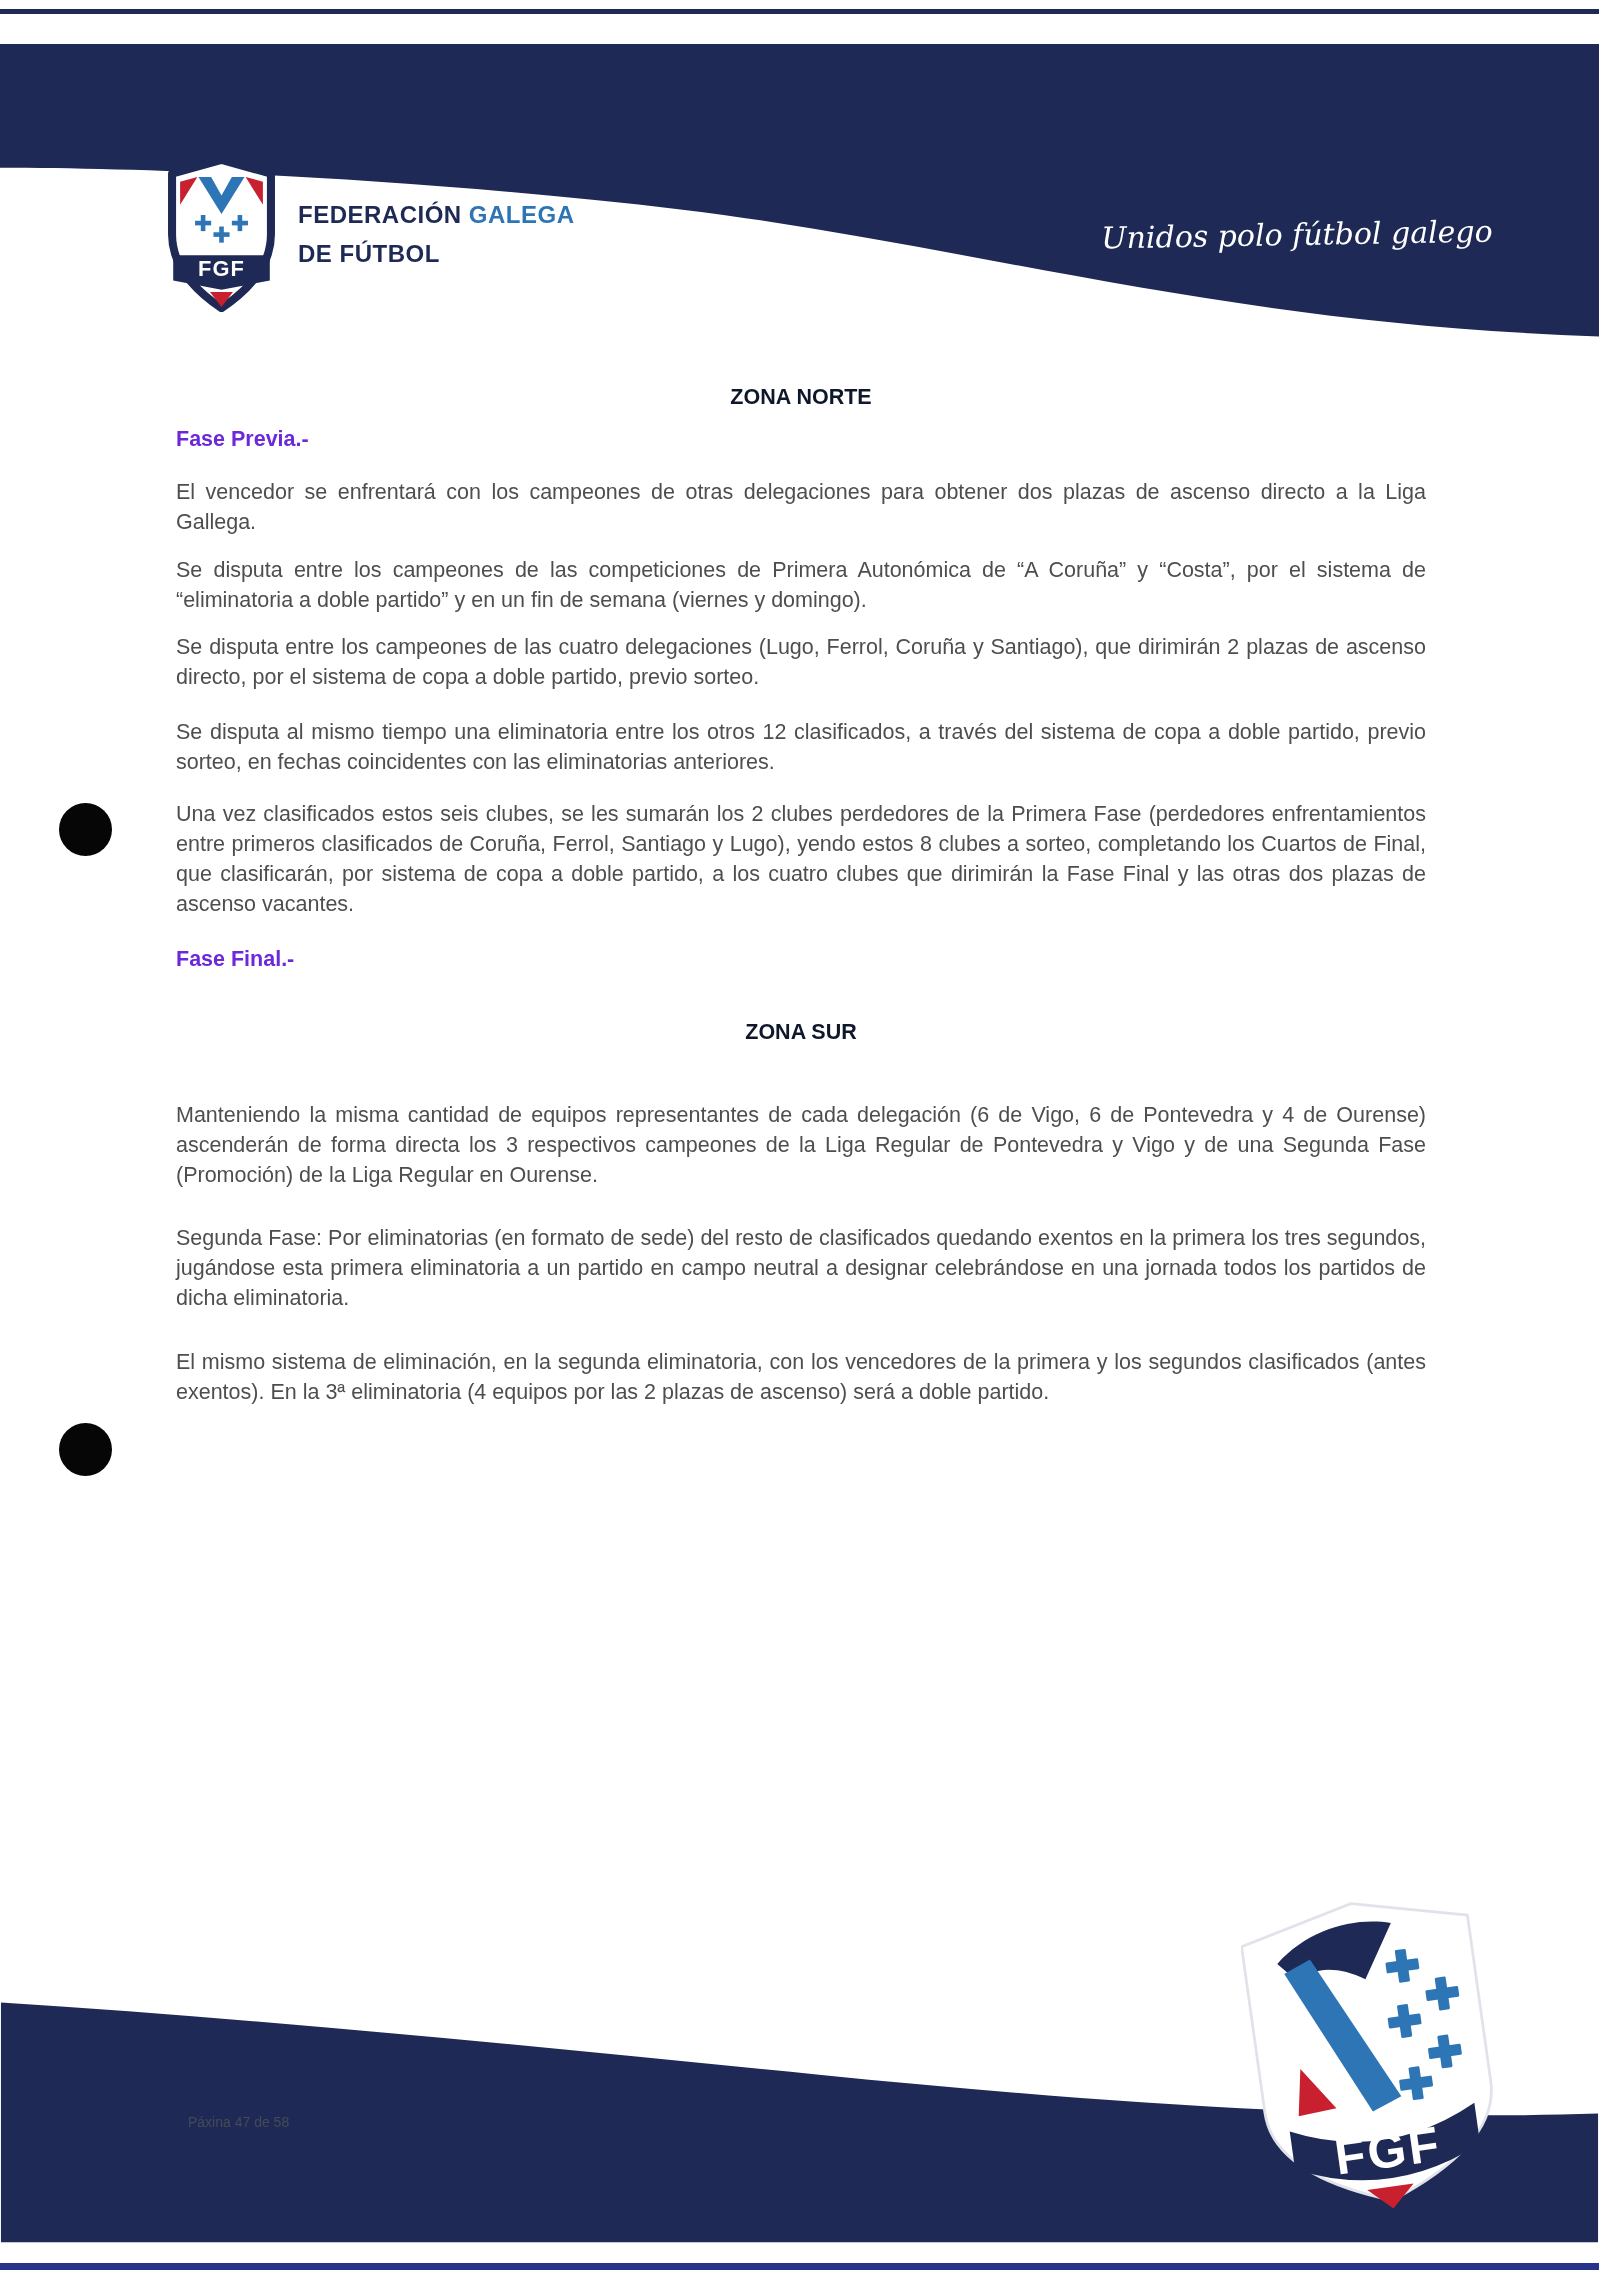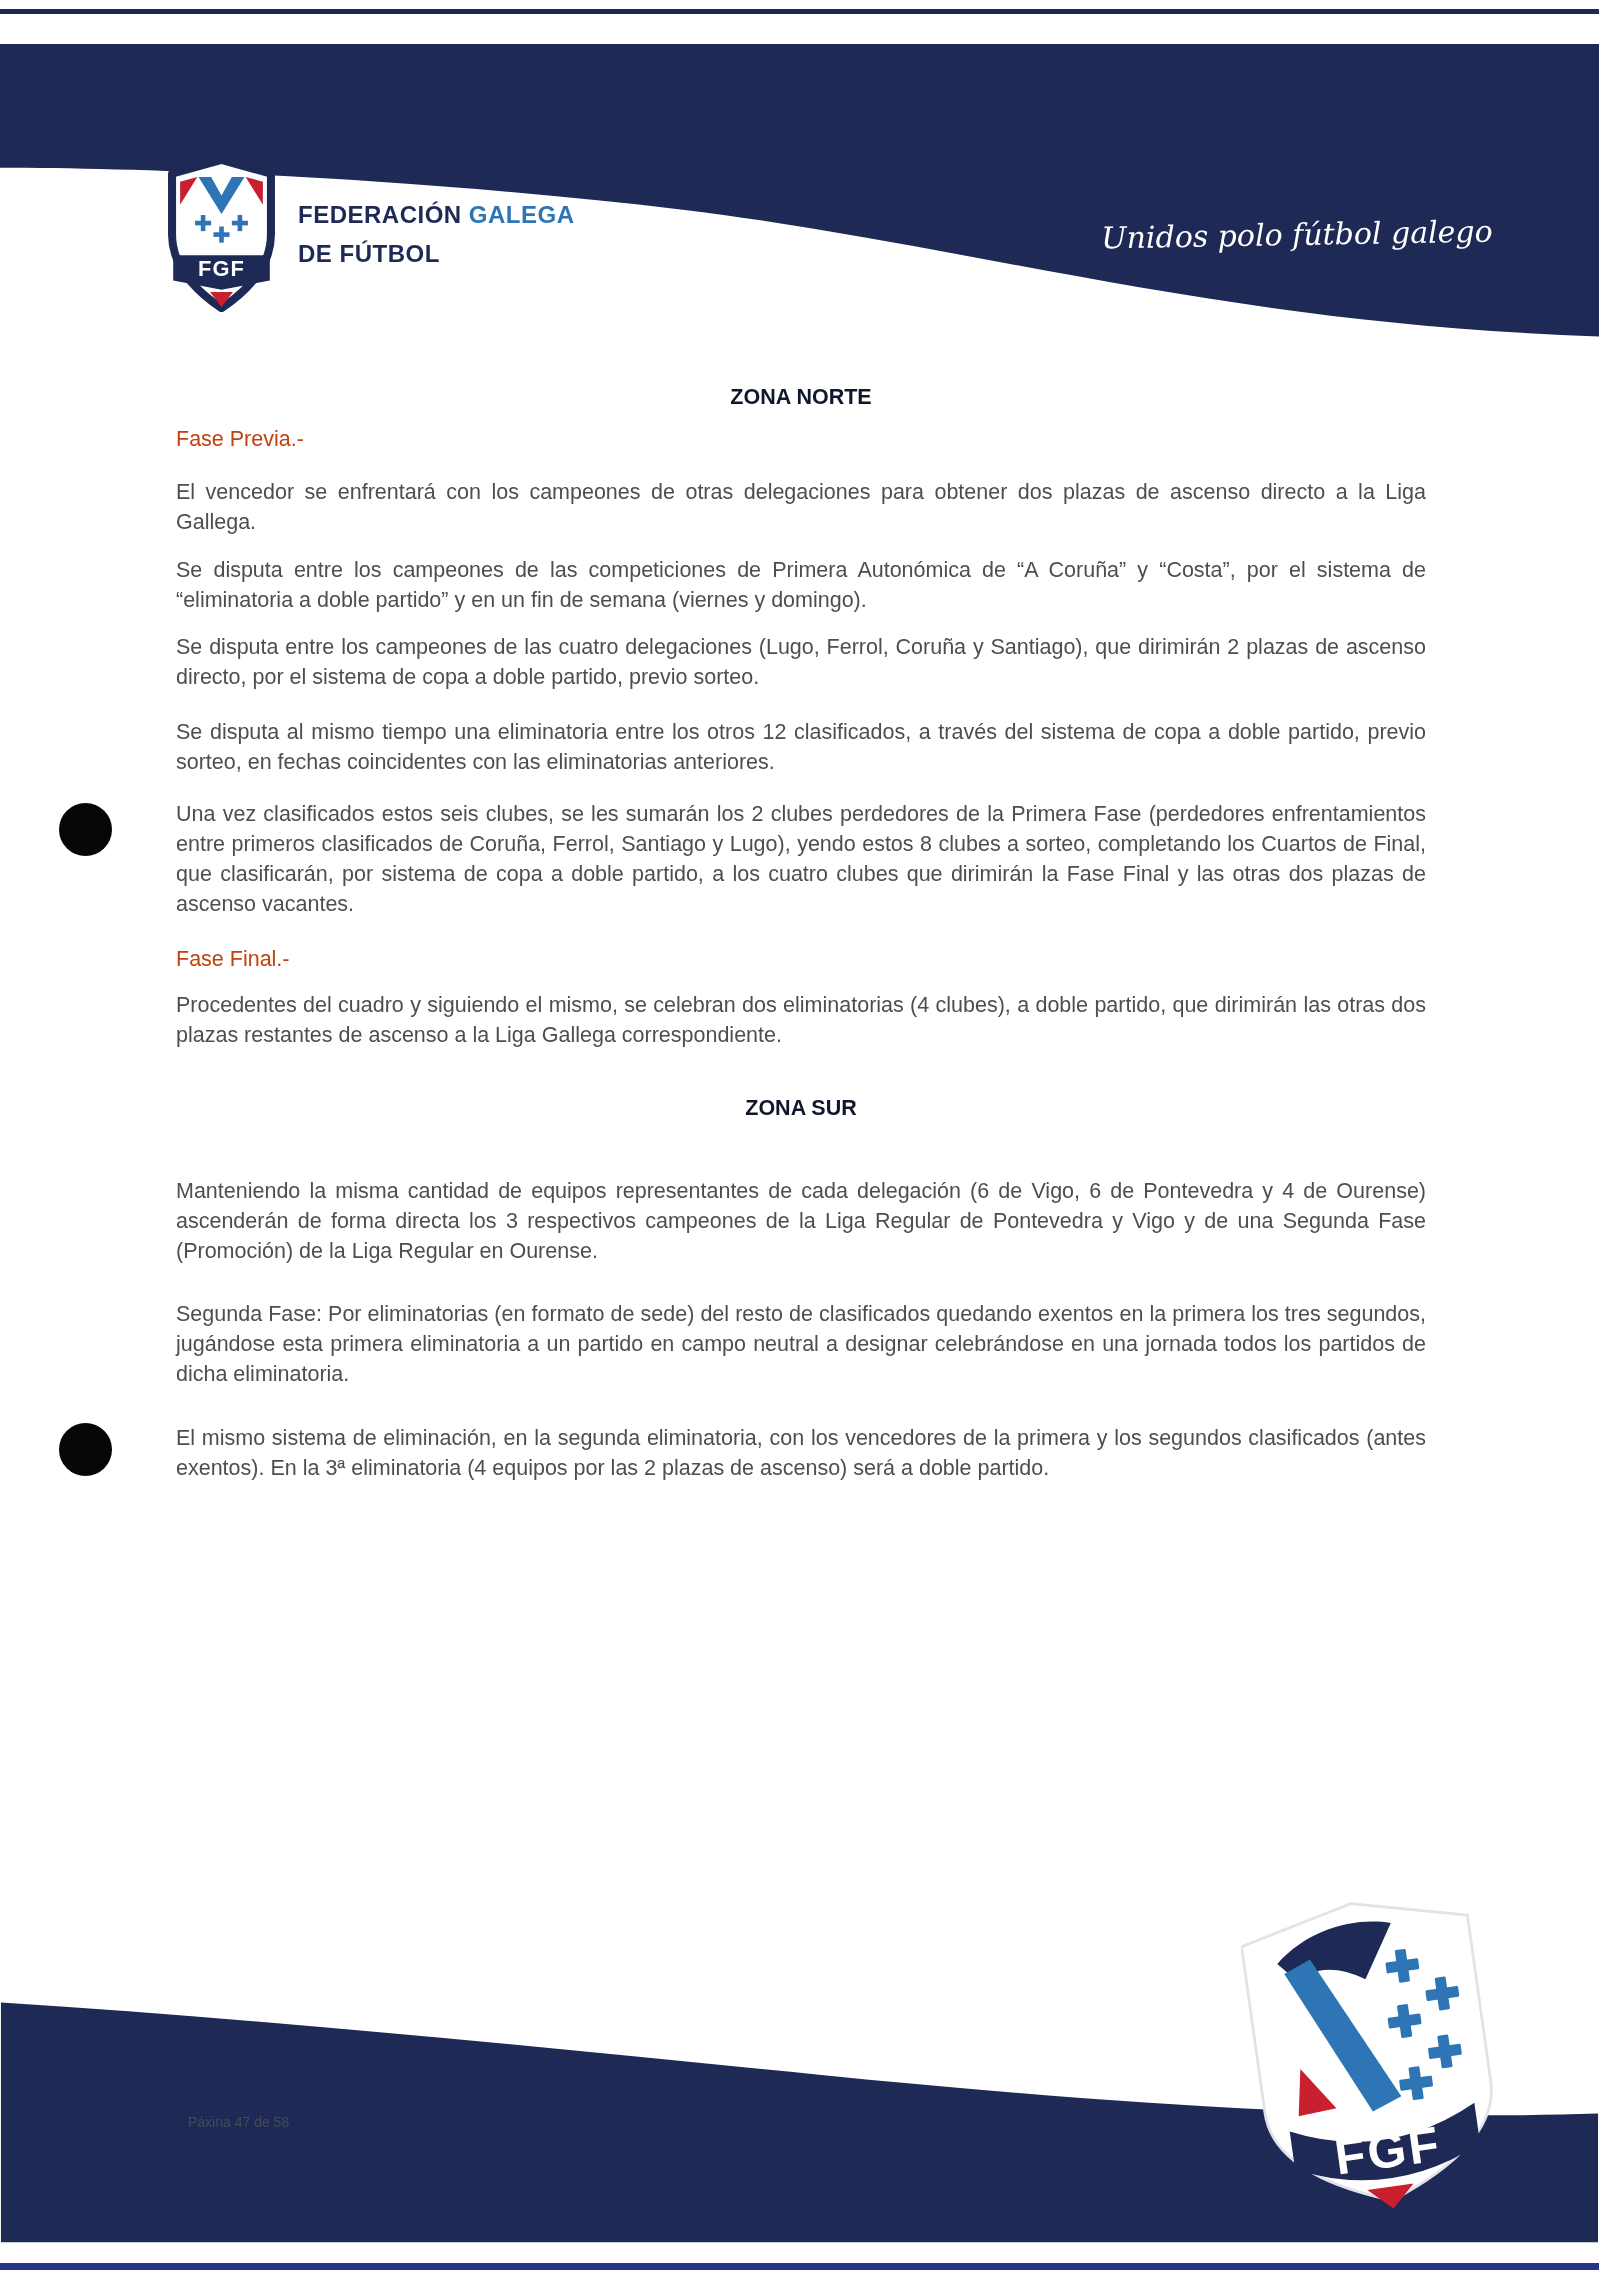--- a/index.html
+++ b/index.html
@@ -36,21 +36,21 @@
   .hole-punch { position:absolute; width:53px; height:53px; border-radius:50%; background:#060606; left:59px; }
   .hole-punch.one { top:803px; }
   .hole-punch.two { top:1423px; }
 
   
   .doc-content {
     position:absolute; left:176px; top:382px; width:1250px;
     font-size:21.5px; line-height:30px; color:#4e4e4e;
   }
   .doc-content .h-center { text-align:center; font-weight:bold; color:#0f172a; }
-  .doc-content .h-left { font-weight:normal; color:#c2410c; }
+  .doc-content .h-left { font-weight:bold; color:#6d28d9; }
   .doc-content p.body { text-align:justify; }
 
   
   .footer-page { position:absolute; left:188px; top:2114px; font-size:14px; color:#454a56; }
   .logo-bottom { position:absolute; left:1241px; top:1894px; }
 </style>
 </head>
 <body>
 
 <div class="page">
@@ -96,21 +96,20 @@
 
   <div class="doc-content">
     <div class="h-center">ZONA NORTE</div>
     <div class="h-left" style="margin-top:11.7px">Fase Previa.-</div>
     <p class="body" style="margin-top:23.4px">El vencedor se enfrentará con los campeones de otras delegaciones para obtener dos plazas de ascenso directo a la Liga Gallega.</p>
     <p class="body" style="margin-top:17.6px">Se disputa entre los campeones de las competiciones de Primera Autonómica de “A Coruña” y “Costa”, por el sistema de “eliminatoria a doble partido” y en un fin de semana (viernes y domingo).</p>
     <p class="body" style="margin-top:17.6px">Se disputa entre los campeones de las cuatro delegaciones (Lugo, Ferrol, Coruña y Santiago), que dirimirán 2 plazas de ascenso directo, por el sistema de copa a doble partido, previo sorteo.</p>
     <p class="body" style="margin-top:24.4px">Se disputa al mismo tiempo una eliminatoria entre los otros 12 clasificados, a través del sistema de copa a doble partido, previo sorteo, en fechas coincidentes con las eliminatorias anteriores.</p>
     <p class="body" style="margin-top:22.4px">Una vez clasificados estos seis clubes, se les sumarán los 2 clubes perdedores de la Primera Fase (perdedores enfrentamientos entre primeros clasificados de Coruña, Ferrol, Santiago y Lugo), yendo estos 8 clubes a sorteo, completando los Cuartos de Final, que clasificarán, por sistema de copa a doble partido, a los cuatro clubes que dirimirán la Fase Final y las otras dos plazas de ascenso vacantes.</p>
     <div class="h-left" style="margin-top:25px">Fase Final.-</div>
-    <p class="body" style="margin-top:15.6px">Procedentes del cuadro y siguiendo el mismo, se celebran dos eliminatorias (4 clubes), a doble partido, que dirimirán las otras dos plazas restantes de ascenso a la Liga Gallega correspondiente.</p>
     <div class="h-center" style="margin-top:43px">ZONA SUR</div>
     <p class="body" style="margin-top:53px">Manteniendo la misma cantidad de equipos representantes de cada delegación (6 de Vigo, 6 de Pontevedra y 4 de Ourense) ascenderán de forma directa los 3 respectivos campeones de la Liga Regular de Pontevedra y Vigo y de una Segunda Fase (Promoción) de la Liga Regular en Ourense.</p>
     <p class="body" style="margin-top:33px">Segunda Fase: Por eliminatorias (en formato de sede) del resto de clasificados quedando exentos en la primera los tres segundos, jugándose esta primera eliminatoria a un partido en campo neutral a designar celebrándose en una jornada todos los partidos de dicha eliminatoria.</p>
     <p class="body" style="margin-top:34px">El mismo sistema de eliminación, en la segunda eliminatoria, con los vencedores de la primera y los segundos clasificados (antes exentos). En la 3ª eliminatoria (4 equipos por las 2 plazas de ascenso) será a doble partido.</p>
   </div>
 
   <svg class="band-svg band-bottom" width="1599" height="335" viewBox="0 0 1640 344">
     <path d="M0,54 C280,72 560,100 840,128 C1120,156 1400,176 1640,168 L1640,300 H0 Z" fill="#1e2a55"></path>
   </svg>
   <div class="bottom-accent-line"></div>

